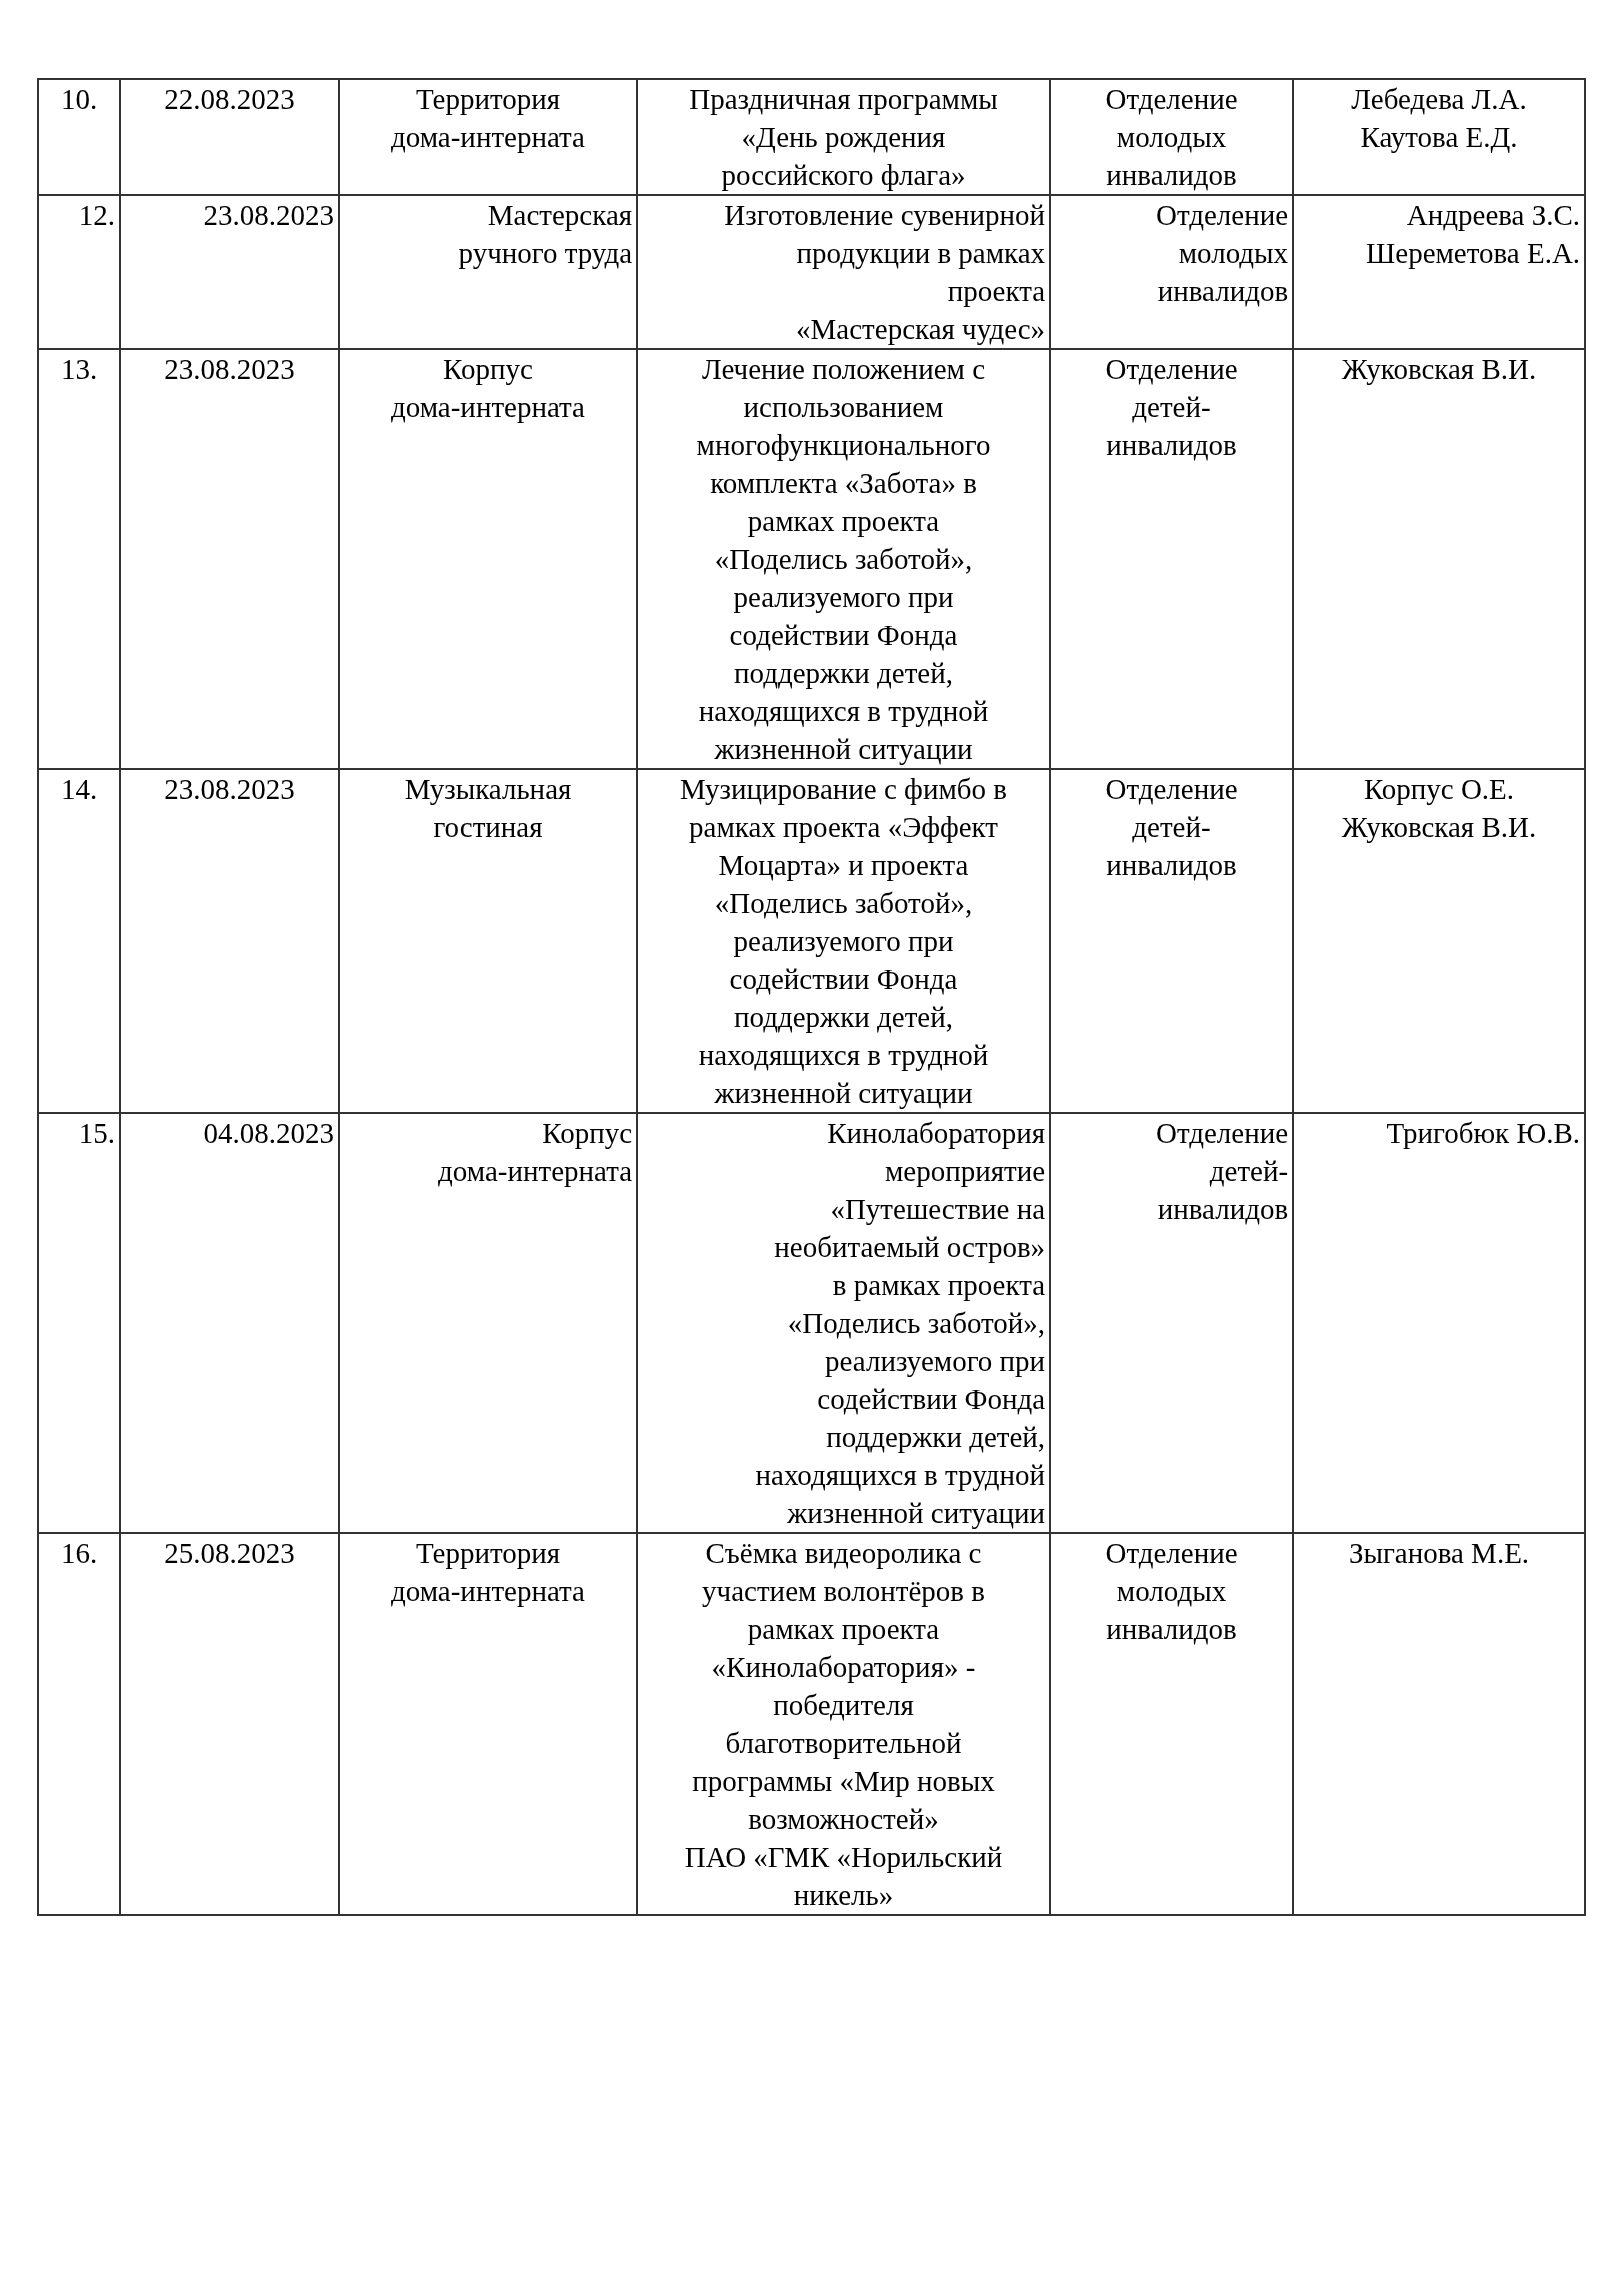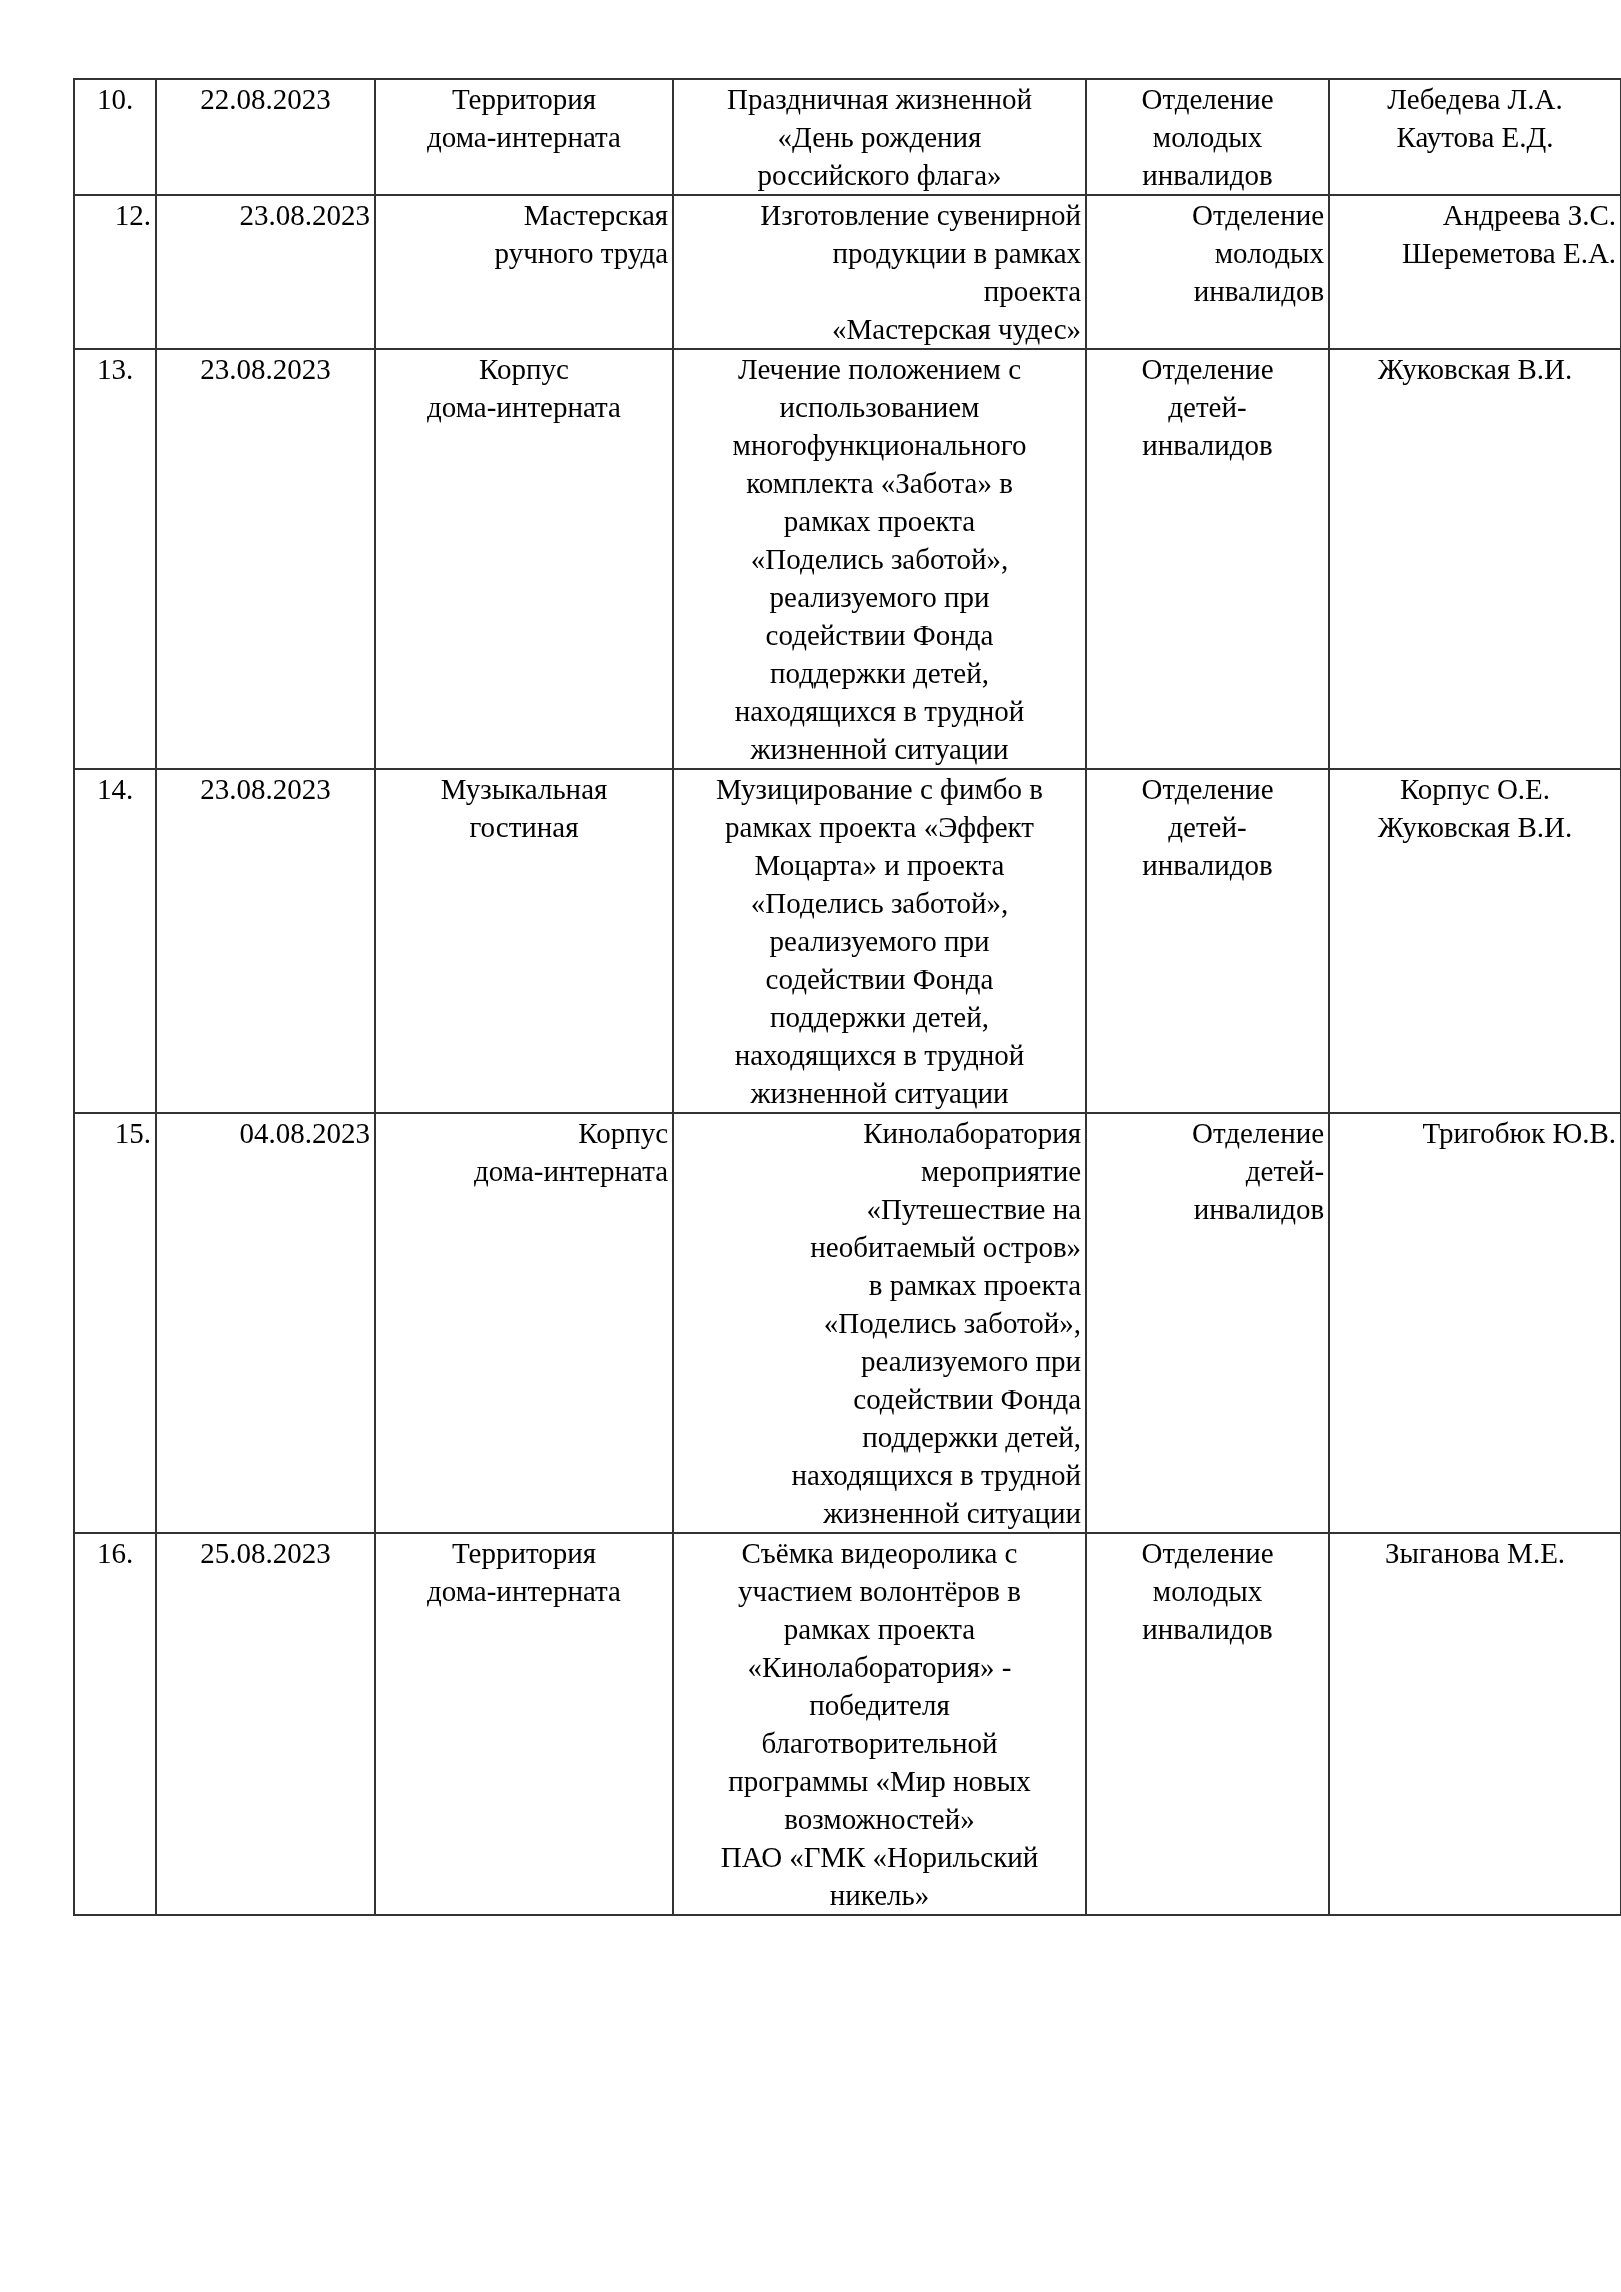--- a/index.html
+++ b/index.html
@@ -13,21 +13,20 @@
     position: relative;
     overflow: hidden;
     font-family: "Liberation Serif", "DejaVu Serif", serif;
     color: #000000;
   }
   .page {
     position: absolute;
     left: 37px;
     top: 78px;
     width: 1547px;
-    margin-left: 36px;
   }
   table.schedule {
     border-collapse: collapse;
     width: 1547px;
     table-layout: fixed;
   }
   table.schedule td {
     border: 2px solid #333333;
     vertical-align: top;
     text-align: center;
@@ -63,21 +62,21 @@
       <col class="c-event">
       <col class="c-dept">
       <col class="c-resp">
     </colgroup>
     <tbody>
       <tr class="r10">
         <td class="num">10.</td>
         <td>22.08.2023</td>
         <td>Территория
 дома-интерната</td>
-        <td>Праздничная жизненной
+        <td>Праздничная программы
 «День рождения
 российского флага»</td>
         <td>Отделение
 молодых
 инвалидов</td>
         <td>Лебедева Л.А.
 Каутова Е.Д.</td>
       </tr>
       <tr class="r12">
         <td class="num">12.</td>

